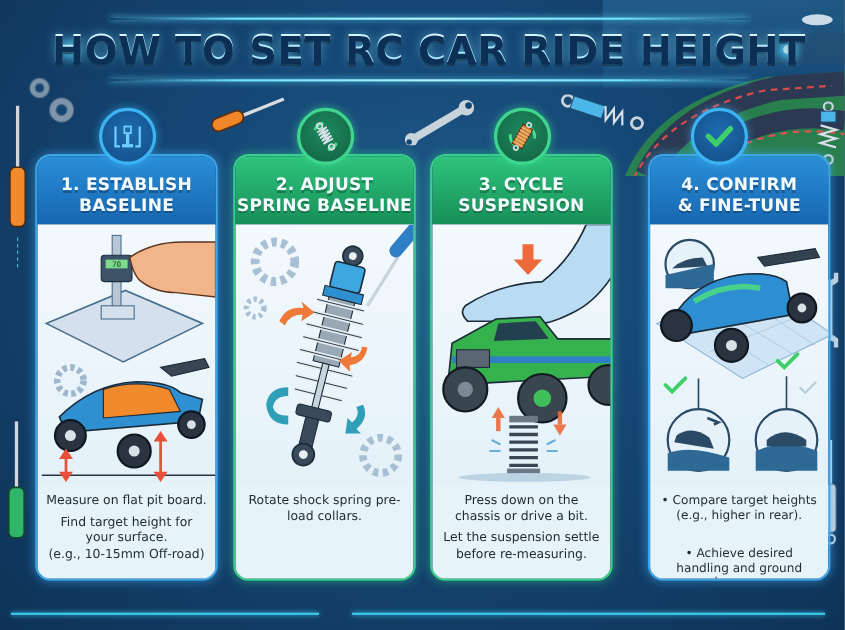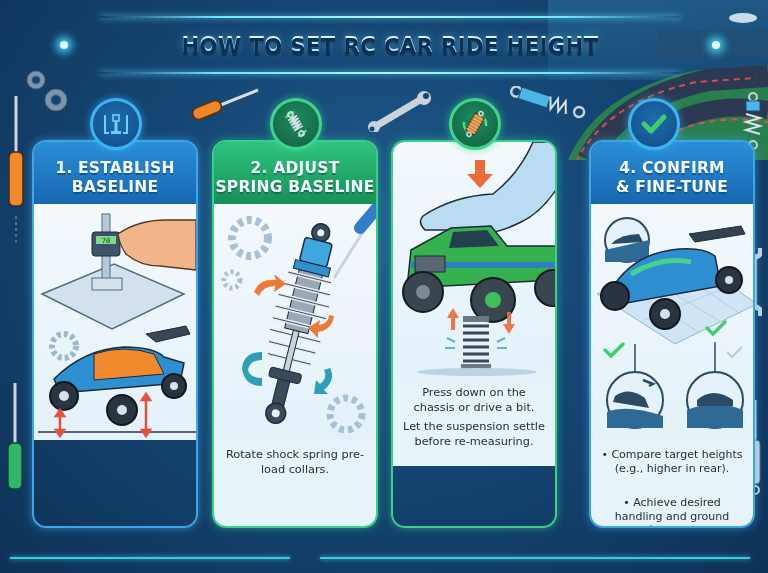--- a/index.html
+++ b/index.html
@@ -24,21 +24,21 @@
     background: linear-gradient(90deg, rgba(80,220,255,0) 0%, #6ee6ff 20%, #aef4ff 50%, #6ee6ff 80%, rgba(80,220,255,0) 100%);
     box-shadow: 0 0 6px #5fdcff;
   }
   .title-bar .line-top { top: 0; }
   .title-bar .line-bot { bottom: 0; }
   .title-bar .glow-dot {
     position: absolute; top: 50%; width: 8px; height: 8px; margin-top: -4px; border-radius: 50%;
     background: #dffbff; box-shadow: 0 0 8px 4px #46d6ff;
   }
   .title-text {
-    font-family: "DejaVu Sans", sans-serif; font-weight: bold; font-size: 21px; letter-spacing: 0.5px;
+    font-family: "DejaVu Sans", sans-serif; font-weight: bold; font-size: 35px; letter-spacing: 0.5px;
     color: #e8fbff; text-shadow: 0 2px 0 #0b2f55, 0 0 10px rgba(120,220,255,0.55);
     background: linear-gradient(180deg, #ffffff 0%, #c6f1ff 55%, #8fdcf5 100%);
     -webkit-background-clip: text; background-clip: text; -webkit-text-fill-color: transparent;
     filter: drop-shadow(0 2px 0 #0a2a4a);
   }
 
   
   .card {
     position: absolute; top: 140px; width: 166px; height: 388px;
     border-radius: 14px; overflow: hidden;
@@ -207,20 +207,25 @@
         <line x1="4" y1="228" x2="162" y2="228" stroke="#2a3440" stroke-width="1.5"></line>
         <g stroke="#e8503a" stroke-width="2.5" fill="#e8503a">
           <line x1="26" y1="212" x2="26" y2="226"></line>
             <polygon points="22,212 30,212 26,206"></polygon>
             <polygon points="22,226 30,226 26,232"></polygon>
           <line x1="112" y1="196" x2="112" y2="226"></line>
             <polygon points="108,196 116,196 112,190"></polygon>
             <polygon points="108,226 116,226 112,232"></polygon>
         </g>
       </svg>
+    </div>
+    <div class="card-body">
+      <p>Measure on flat pit board.</p>
+      <p style="margin-bottom:0">Find target height for your surface.</p>
+      <p>(e.g., 10-15mm Off-road)</p>
     </div>
   </div>
 
   <div class="badge green" style="left:270px">
     <svg width="32" height="32" viewBox="0 0 32 32">
       <path d="M6 10 a12 12 0 0 1 8 -6" stroke="#49e08f" stroke-width="2.5" fill="none"></path>
       <path d="M26 22 a12 12 0 0 1 -8 6" stroke="#49e08f" stroke-width="2.5" fill="none"></path>
       <g transform="rotate(-30 16 16)">
         <circle cx="16" cy="5" r="2.5" fill="none" stroke="#d8e0e8" stroke-width="1.5"></circle>
         <path d="M11 9 h10 l-10 3 h10 l-10 3 h10 l-10 3 h10 l-10 3 h10" stroke="#d8e0e8" stroke-width="1.6" fill="none"></path>
@@ -279,20 +284,26 @@
       <path d="M27 18 a11 11 0 0 0 -4 -10" stroke="#49e08f" stroke-width="2.5" fill="none"></path>
       <g transform="rotate(30 16 16)">
         <rect x="11" y="6" width="10" height="20" fill="#d1853a" stroke="#5a2e10"></rect>
         <path d="M11 9 h10 M11 12 h10 M11 15 h10 M11 18 h10 M11 21 h10 M11 24 h10" stroke="#f3c080" stroke-width="1"></path>
         <circle cx="16" cy="4" r="2" fill="none" stroke="#d8e0e8" stroke-width="1.4"></circle>
         <circle cx="16" cy="28" r="2" fill="none" stroke="#d8e0e8" stroke-width="1.4"></circle>
       </g>
     </svg>
   </div>
   <div class="card green" style="left:391px">
+    <div class="card-head">
+      <div class="card-title">
+        <div>3. CYCLE</div>
+        <div>SUSPENSION</div>
+      </div>
+    </div>
     <div class="card-illus">
       <svg width="166" height="236" viewBox="0 0 166 236">
         <g fill="#ee6a3a">
           <rect x="82" y="18" width="10" height="16"></rect>
             <polygon points="74,32 100,32 87,46"></polygon>
         </g>
         <path d="M30 74 q30 -20 70 -22 q26 -20 40 -52 l28 0 l0 40 q-18 30 -40 40 q-20 10 -30 10 q-12 4 -20 -2 l-46 0 q-8 -8 -2 -14 z" fill="#b9dcf2" stroke="#1c2b3a" stroke-width="1.5"></path>
         <g>
           <path d="M18 108 l40 -22 l40 -2 l16 20 l50 0 l0 34 l-150 8 z" fill="#35b24d" stroke="#1c2b3a" stroke-width="1.5"></path>
           <path d="M60 90 l34 -2 l12 16 l-50 2 z" fill="#22404e"></path>

